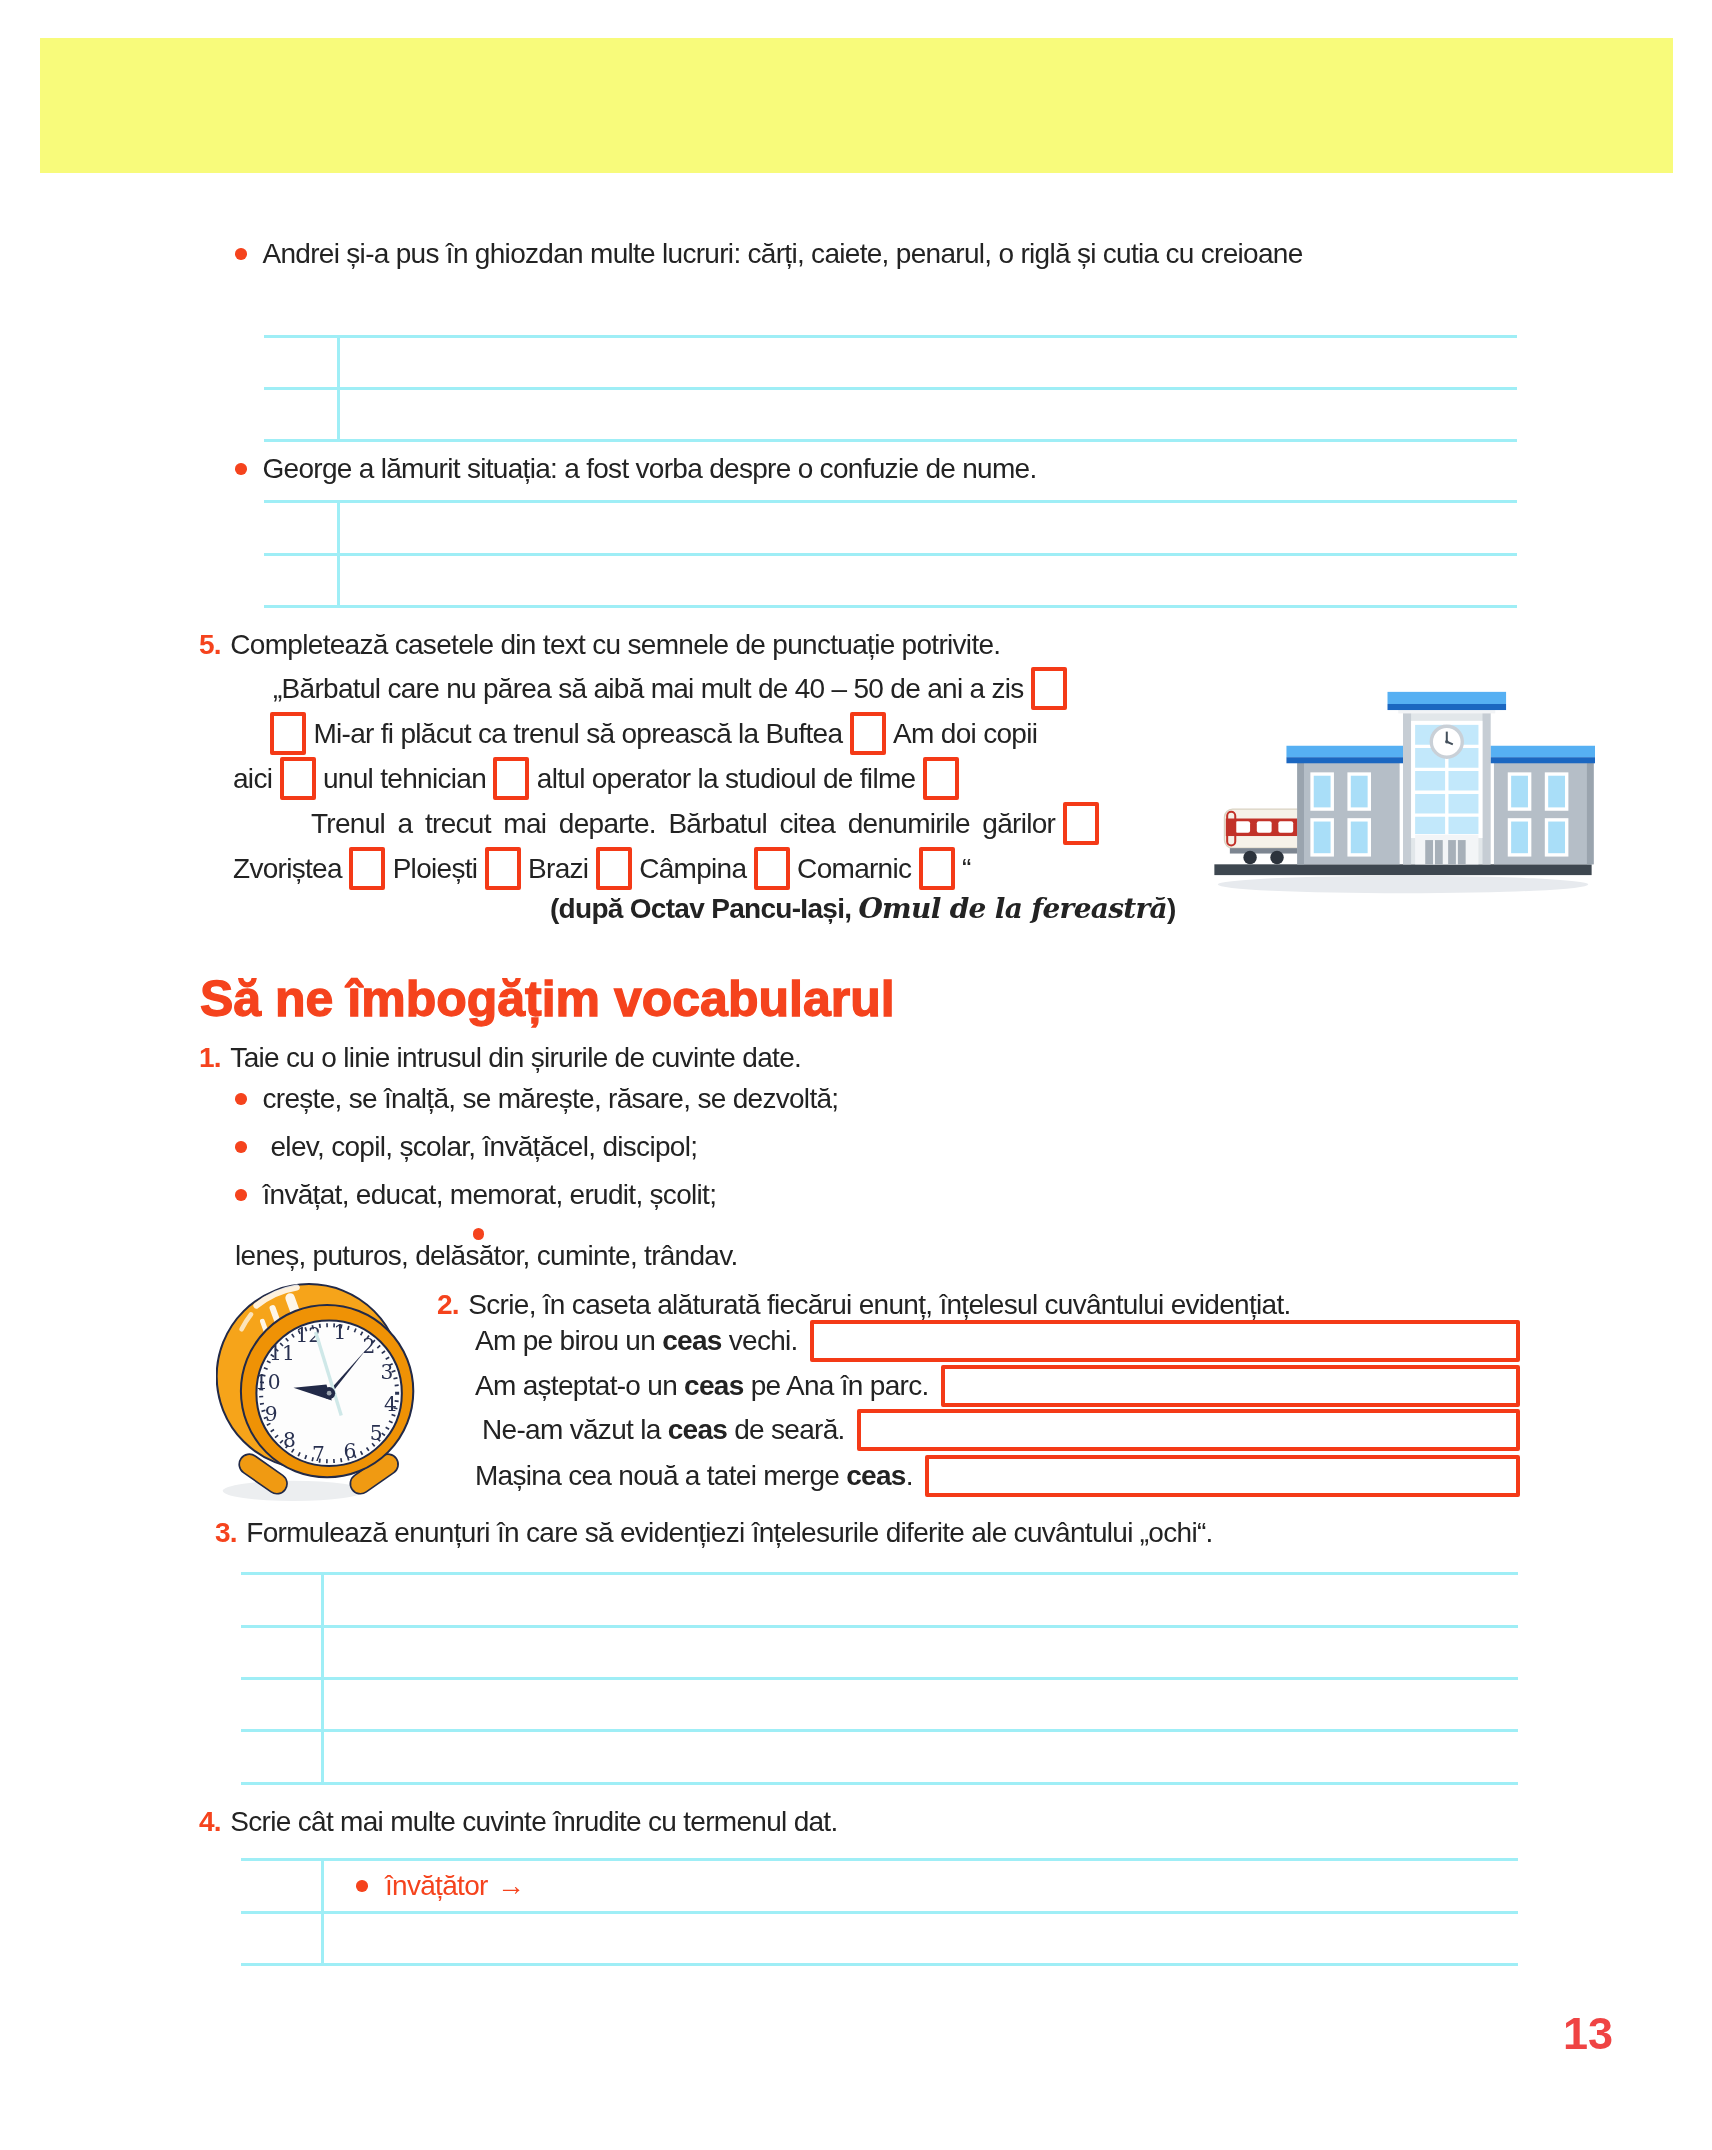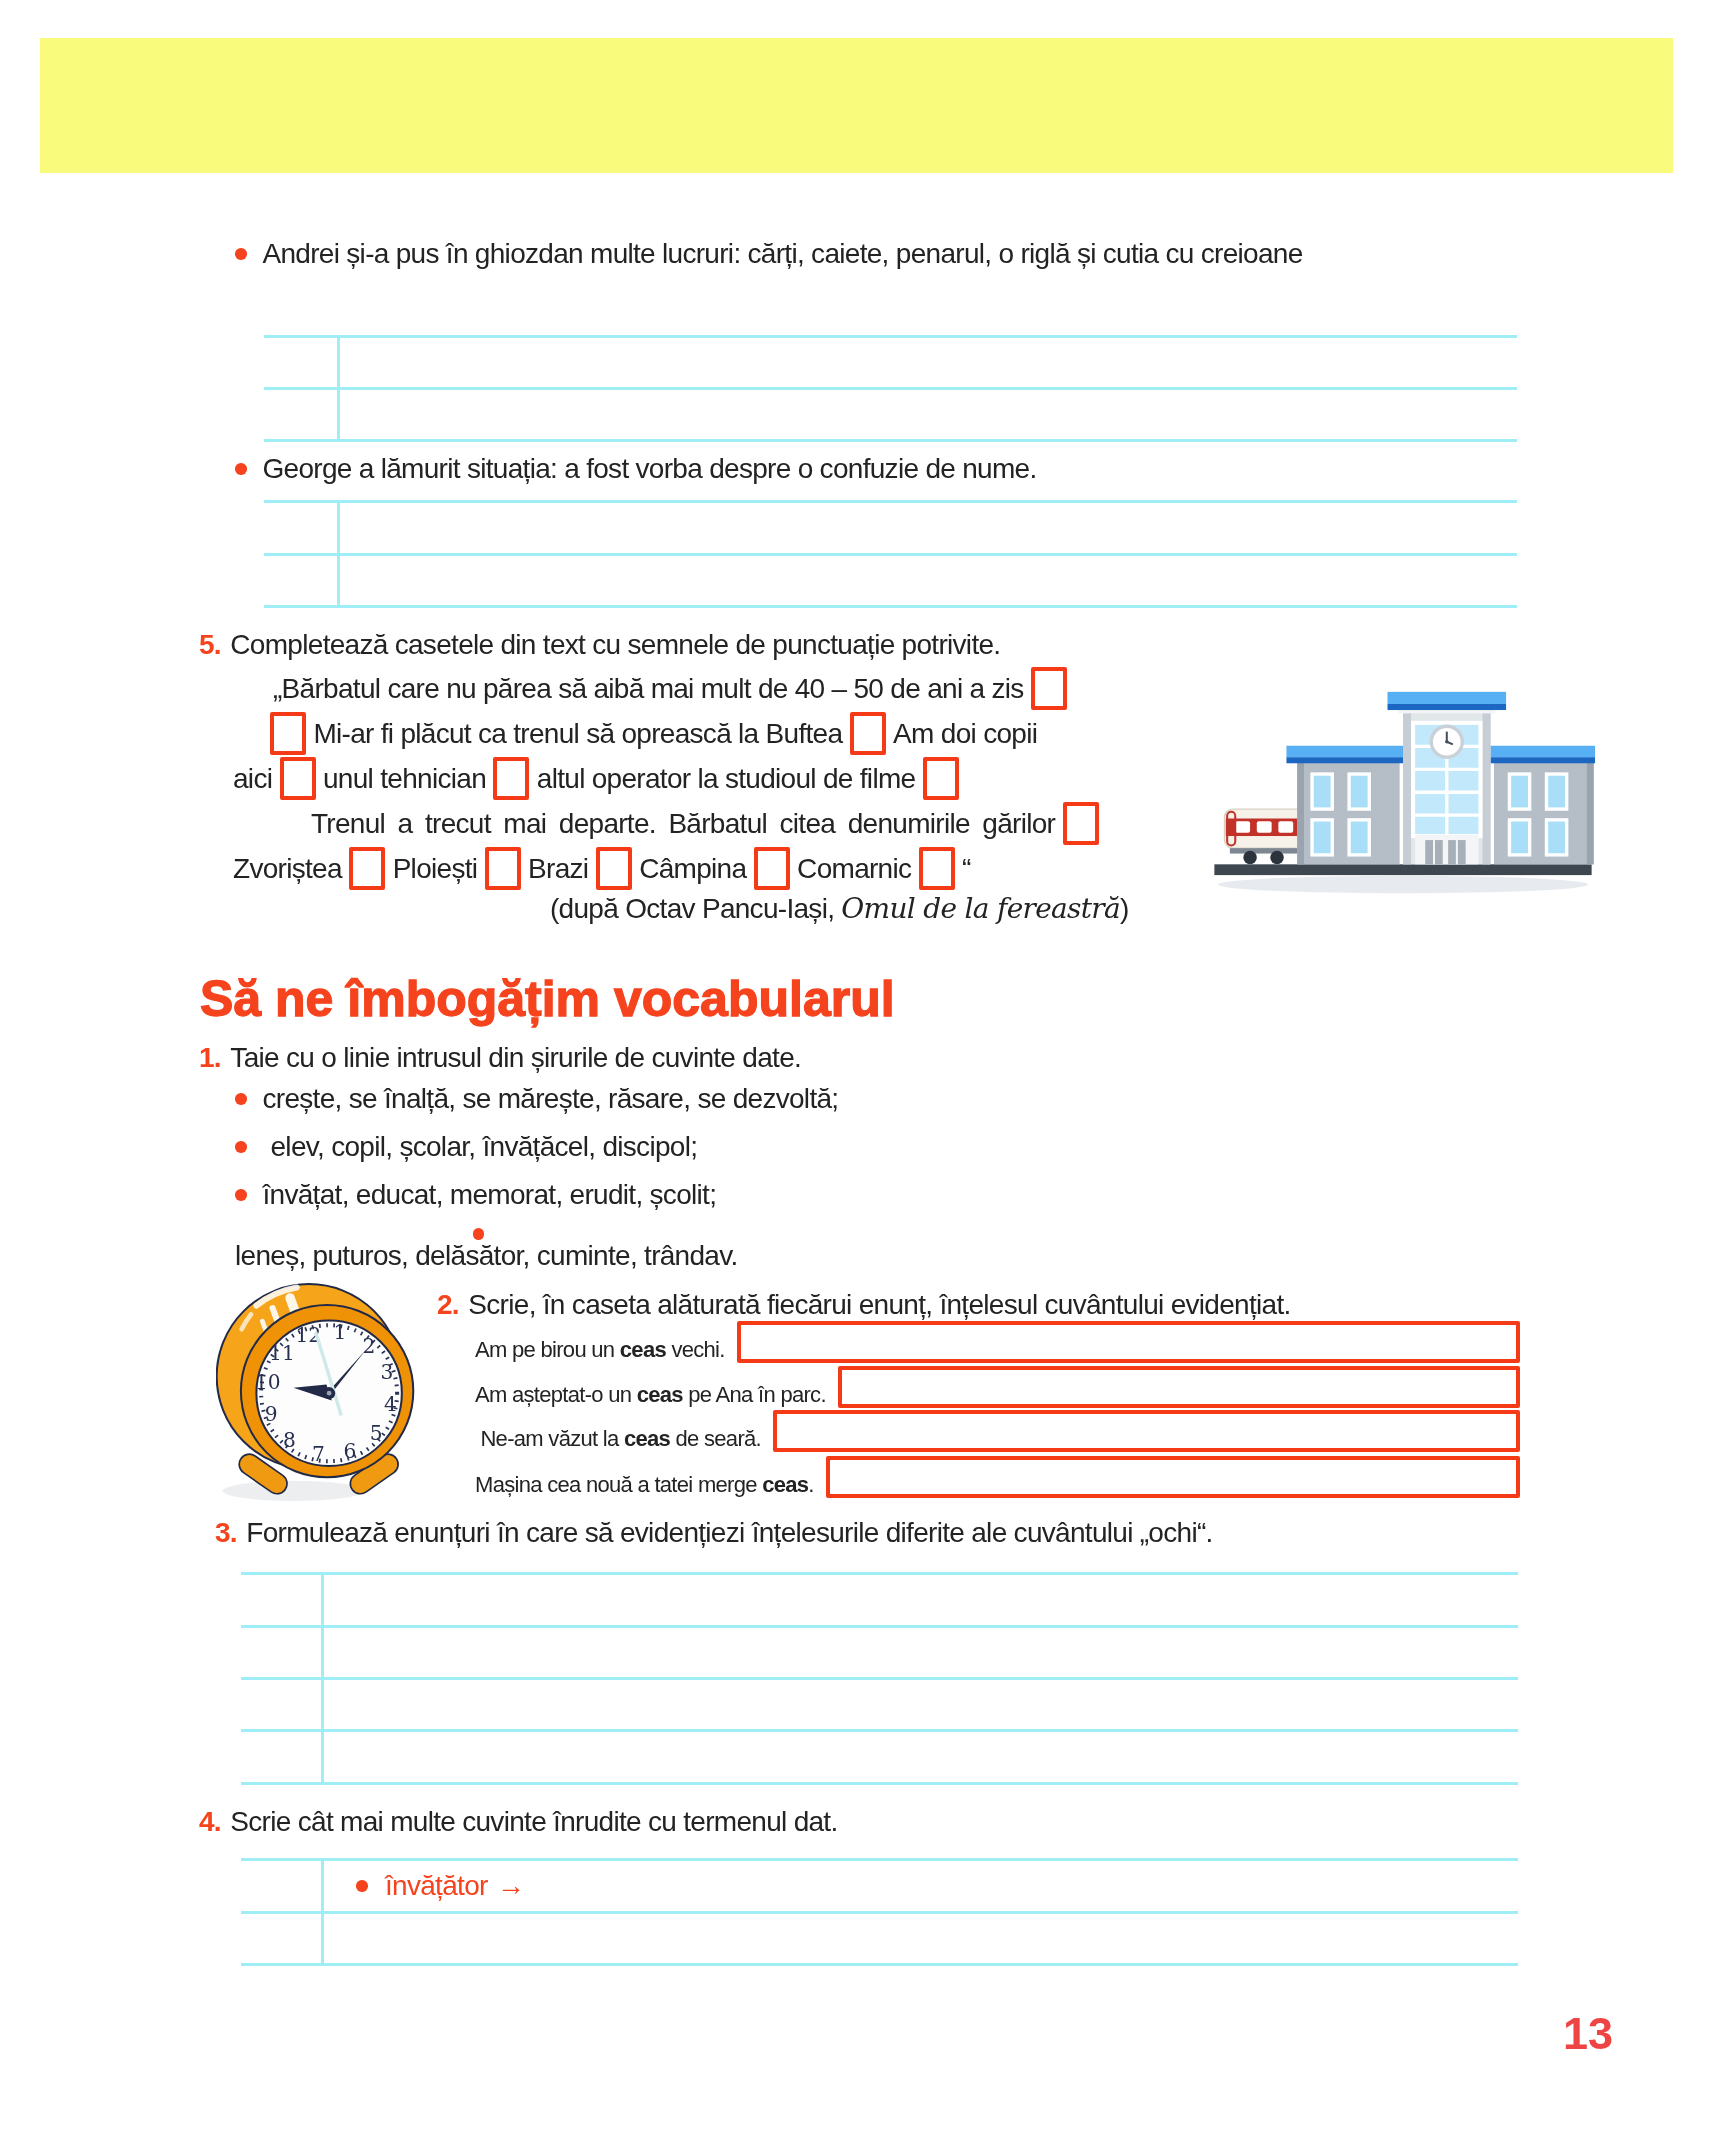--- a/index.html
+++ b/index.html
@@ -17,31 +17,31 @@
   .btxt span{display:block;white-space:nowrap;}
 
   .lines{position:absolute;}
   .hline{position:absolute;left:0;right:0;height:2.7px;background:#9feef6;}
   .vline{position:absolute;width:2.7px;background:#9feef6;}
 
   .quote{position:absolute;left:233px;top:666px;width:1012px;font-size:28px;letter-spacing:-0.7px;}
   .qline{height:45px;display:flex;align-items:center;white-space:pre;}
   .pbox{display:inline-block;width:28px;height:35px;border:4.7px solid #f43a17;border-radius:2px;
         background:#fff;margin:0 7.4px;flex:none;}
-  .attr{position:absolute;left:550px;top:892px;font-size:28px;letter-spacing:-0.7px;white-space:nowrap;}
+  .attr{position:absolute;left:550px;top:892px;font-size:28px;letter-spacing:-0.7px;white-space:nowrap;font-weight:bold;}
   .attr .title{font-family:"DejaVu Serif","Liberation Serif",serif;font-style:italic;}
 
   .heading{position:absolute;left:200px;top:970px;font-size:50px;font-weight:bold;color:#f5431d;
            -webkit-text-stroke:1.3px #f5431d;letter-spacing:0;white-space:nowrap;}
 
   .ex1-item{position:absolute;left:235px;display:flex;align-items:center;height:30px;white-space:nowrap;}
   .ex1-item .dot{margin-right:16px;}
 
-  .ex2-row{position:absolute;left:475px;width:1045px;height:45px;display:flex;align-items:flex-end;
-           font-size:22px;letter-spacing:-0.7px;white-space:pre;}
+  .ex2-row{position:absolute;left:475px;width:1045px;height:45px;display:flex;align-items:center;
+           font-size:28px;letter-spacing:-0.7px;white-space:pre;}
   .ex2-row b{font-weight:bold;}
   .abox{flex:1;height:34px;border:4.7px solid #f43a17;border-radius:2px;background:#fff;margin-left:12px;}
 
   .ex4-term{position:absolute;left:115px;top:12px;display:flex;align-items:center;color:#f5431d;
             font-size:28px;letter-spacing:-0.7px;white-space:nowrap;}
   .ex4-term .dot{margin-right:17.5px;}
   .arrow{margin-left:9.4px;}
 
   .pagenum{position:absolute;left:1563px;top:2008px;font-size:45px;font-weight:bold;color:#ef4444;}
 

